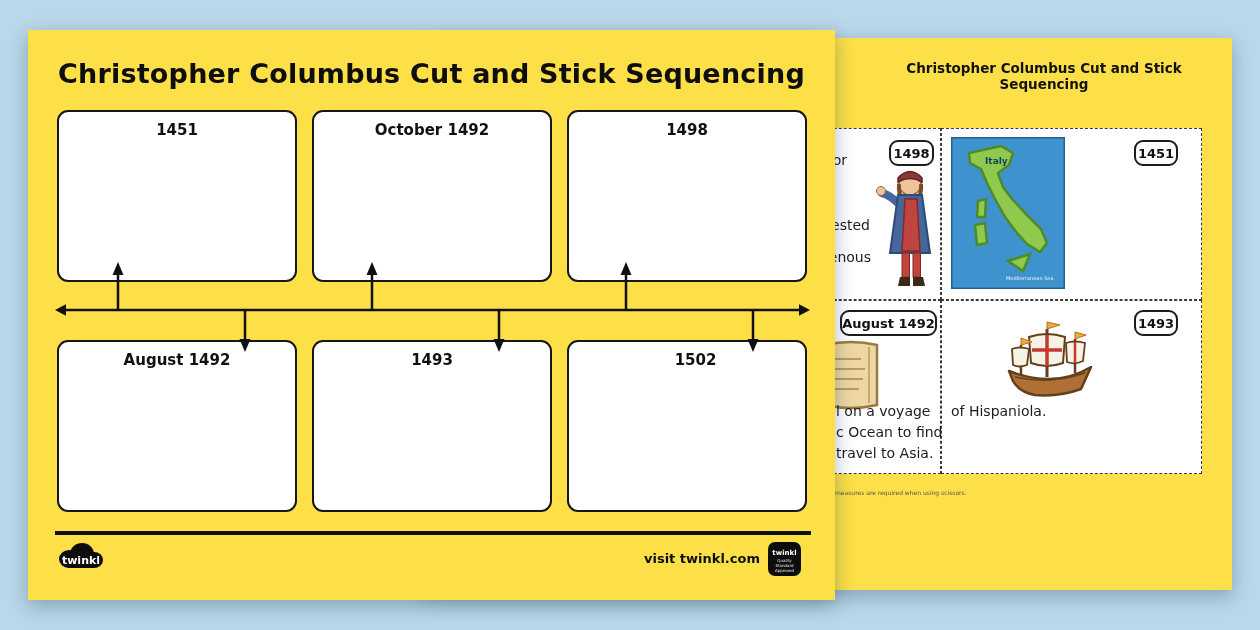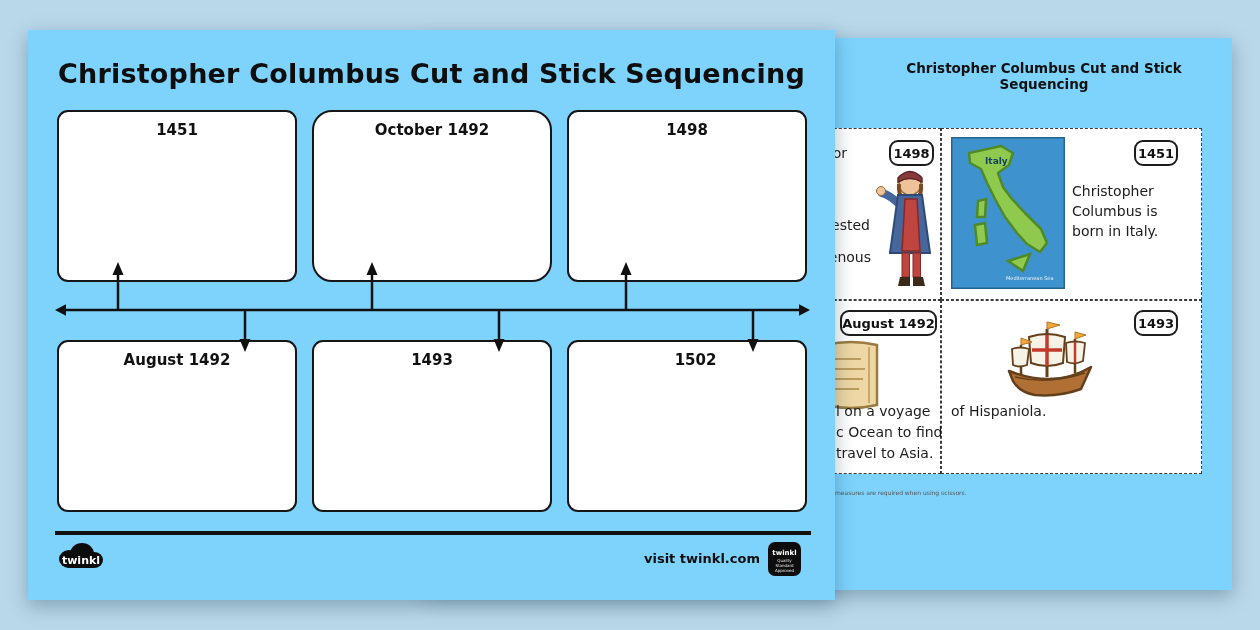--- a/index.html
+++ b/index.html
@@ -6,21 +6,21 @@
   html,body { width:1260px; height:630px; }
   body {
     position:relative;
     background:#b9d8e9;
     font-family:"DejaVu Sans", sans-serif;
     overflow:hidden;
     color:#111;
   }
   .page {
     position:absolute;
-    background:#7dd3fc;
+    background:#fde047;
     box-shadow:0 6px 18px rgba(25,60,85,.35);
   }
   
   .page2 { left:425px; top:38px; width:807px; height:552px; z-index:1; }
   .p2-title {
     position:absolute; left:461px; top:22px; width:316px;
     text-align:center; font-weight:bold; font-size:13.5px; color:#111;
   }
   .card { position:absolute; border:1.5px dashed #3a3a3a; background:#fff; }
   .card-1498    { left:255px; top:90px;  width:261px; height:172px; }
@@ -47,21 +47,21 @@
   }
   .tbox {
     position:absolute; width:240px; height:172px;
     border:2px solid #161616; border-radius:11px; background:#fff;
   }
   .tbox .tbox-label {
     display:block; text-align:center; padding-top:9px;
     font-weight:bold; font-size:15px; color:#111;
   }
   .box1 { left:29px;  top:80px; }
-  .box2 { left:284px; top:80px;border-radius:20px; }
+  .box2 { left:284px; top:80px; }
   .box3 { left:539px; top:80px; }
   .box4 { left:29px;  top:310px; }
   .box5 { left:284px; top:310px; }
   .box6 { left:539px; top:310px;padding-left:17px; }
   .timeline-svg { position:absolute; left:0; top:0; width:807px; height:570px; pointer-events:none; }
   .footer-rule { position:absolute; left:27px; top:501px; width:756px; height:4px; background:#101010; }
   .p1-logo { position:absolute; left:28px; top:511px; width:50px; height:32px; }
   .visit-text {
     position:absolute; left:560px; top:521px; width:172px;
     text-align:right; font-weight:bold; font-size:13px; color:#0e0e0e;
@@ -73,21 +73,21 @@
   .badge-brand { font-size:7px; font-weight:bold; line-height:9px; }
   .badge-sub { font-size:4px; line-height:5px; color:#e8e8e8; }
 </style>
 </head>
 <body>
 
 <div class="page page2">
   <div class="p2-title">Christopher Columbus Cut and Stick Sequencing</div>
 
   <div class="card card-1498">
-    <span class="frag" style="right:93px; top:16px;">or</span>
+    <span class="frag" style="right:93px; top:23px;">or</span>
     <span class="frag" style="right:70px; top:88px;">ested</span>
     <span class="frag" style="right:69px; top:120px;">enous</span>
     <div class="year-badge" style="left:208px; top:11px; width:45px; height:26px;">1498</div>
     <svg class="illustration" style="left:193px; top:38px;" width="66" height="124" viewBox="0 0 66 124">
       <path d="M8,26 Q16,28 26,38" stroke="#46679c" stroke-width="8" fill="none" stroke-linecap="round"></path>
       <circle cx="7" cy="24" r="4.5" fill="#eec39a" stroke="#946b3d" stroke-width="1"></circle>
       <circle cx="36" cy="17" r="11" fill="#eec39a" stroke="#946b3d" stroke-width="1.5"></circle>
       <path d="M25,17 Q24,28 29,31 M47,17 Q48,28 43,31" stroke="#7a4a22" stroke-width="4" fill="none"></path>
       <path d="M24,11 Q36,-2 48,11 L48,15 Q36,8 24,15 Z" fill="#863a3a" stroke="#5d2424" stroke-width="1.5"></path>
       <path d="M24,28 L48,28 L56,86 L16,86 Z" fill="#46679c" stroke="#2e4a78" stroke-width="2"></path>
@@ -103,25 +103,20 @@
     <svg class="illustration" style="left:9px; top:8px;" width="114" height="152" viewBox="0 0 114 152">
       <rect x="0" y="0" width="114" height="152" fill="#3e93cf" stroke="#26638e" stroke-width="3"></rect>
       <path d="M18,16 L50,9 L62,16 L58,28 L47,36 L52,50 L61,62 L74,76 L90,92 L96,106 L89,115 L76,107 L66,96 L54,80 L44,62 L36,46 L30,32 L19,26 Z" fill="#8fca4f" stroke="#4e8a28" stroke-width="2.5" stroke-linejoin="round"></path>
       <path d="M57,124 L79,117 L72,134 Z" fill="#8fca4f" stroke="#4e8a28" stroke-width="2.5"></path>
       <path d="M24,88 L34,86 L36,106 L26,108 Z" fill="#8fca4f" stroke="#4e8a28" stroke-width="2.5"></path>
       <path d="M27,64 L35,62 L34,80 L26,80 Z" fill="#8fca4f" stroke="#4e8a28" stroke-width="2.5"></path>
       <text x="34" y="27" font-size="9" font-weight="bold" fill="#17405f">Italy</text>
       <text x="55" y="143" font-size="5" fill="#eaf4fb">Mediterranean Sea</text>
     </svg>
     <div class="year-badge" style="left:192px; top:11px; width:44px; height:26px;">1451</div>
-    <div class="card-text" style="left:130px; top:52px; width:128px;">
-      <span>Christopher</span>
-      <span>Columbus is</span>
-      <span>born in Italy.</span>
-    </div>
   </div>
 
   <div class="card card-aug1492">
     <div class="year-badge" style="left:159px; top:9px; width:97px; height:26px;">August 1492</div>
     <svg class="illustration" style="left:140px; top:36px;" width="60" height="78" viewBox="0 0 60 78">
       <path d="M4,8 Q30,2 56,8 L56,68 Q30,74 4,68 Z" fill="#eed7a4" stroke="#9a7a40" stroke-width="2.5"></path>
       <path d="M48,10 L48,66" stroke="#c8a968" stroke-width="2"></path>
       <path d="M10,22 H40 M10,32 H44 M10,42 H42 M10,52 H38" stroke="#b99c5e" stroke-width="2"></path>
     </svg>
     <div class="frag-block" style="left:155px; top:100px;">

